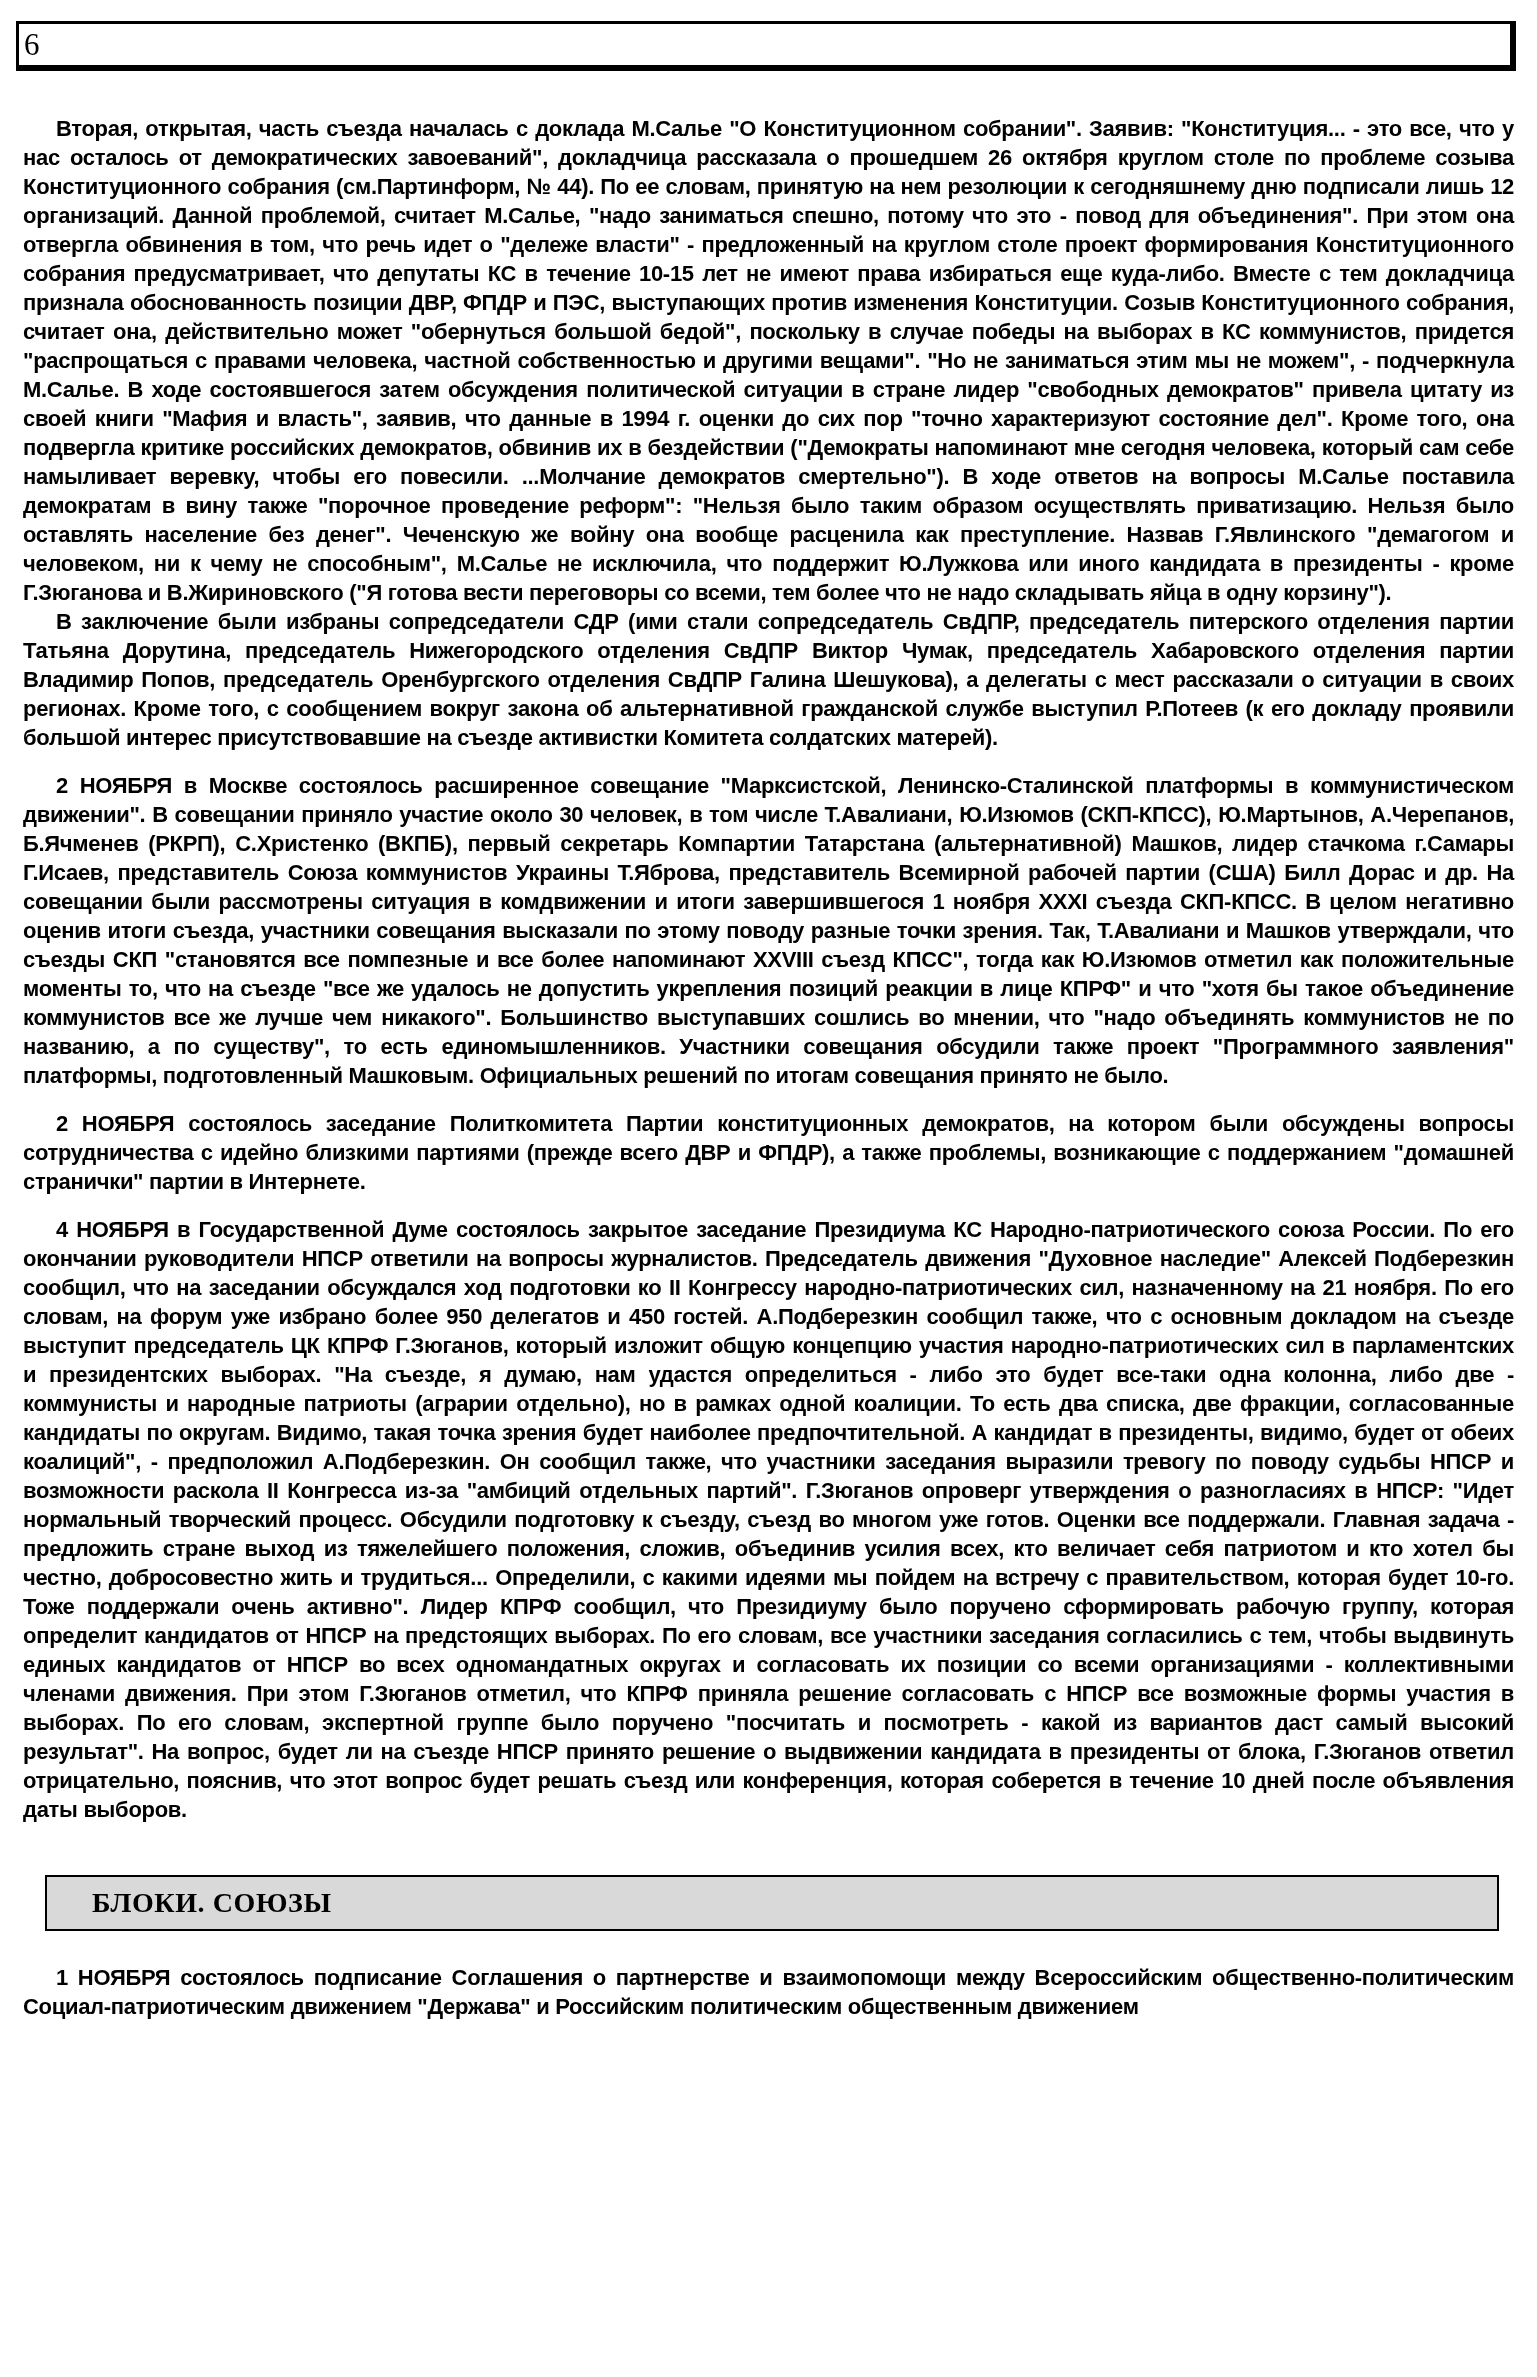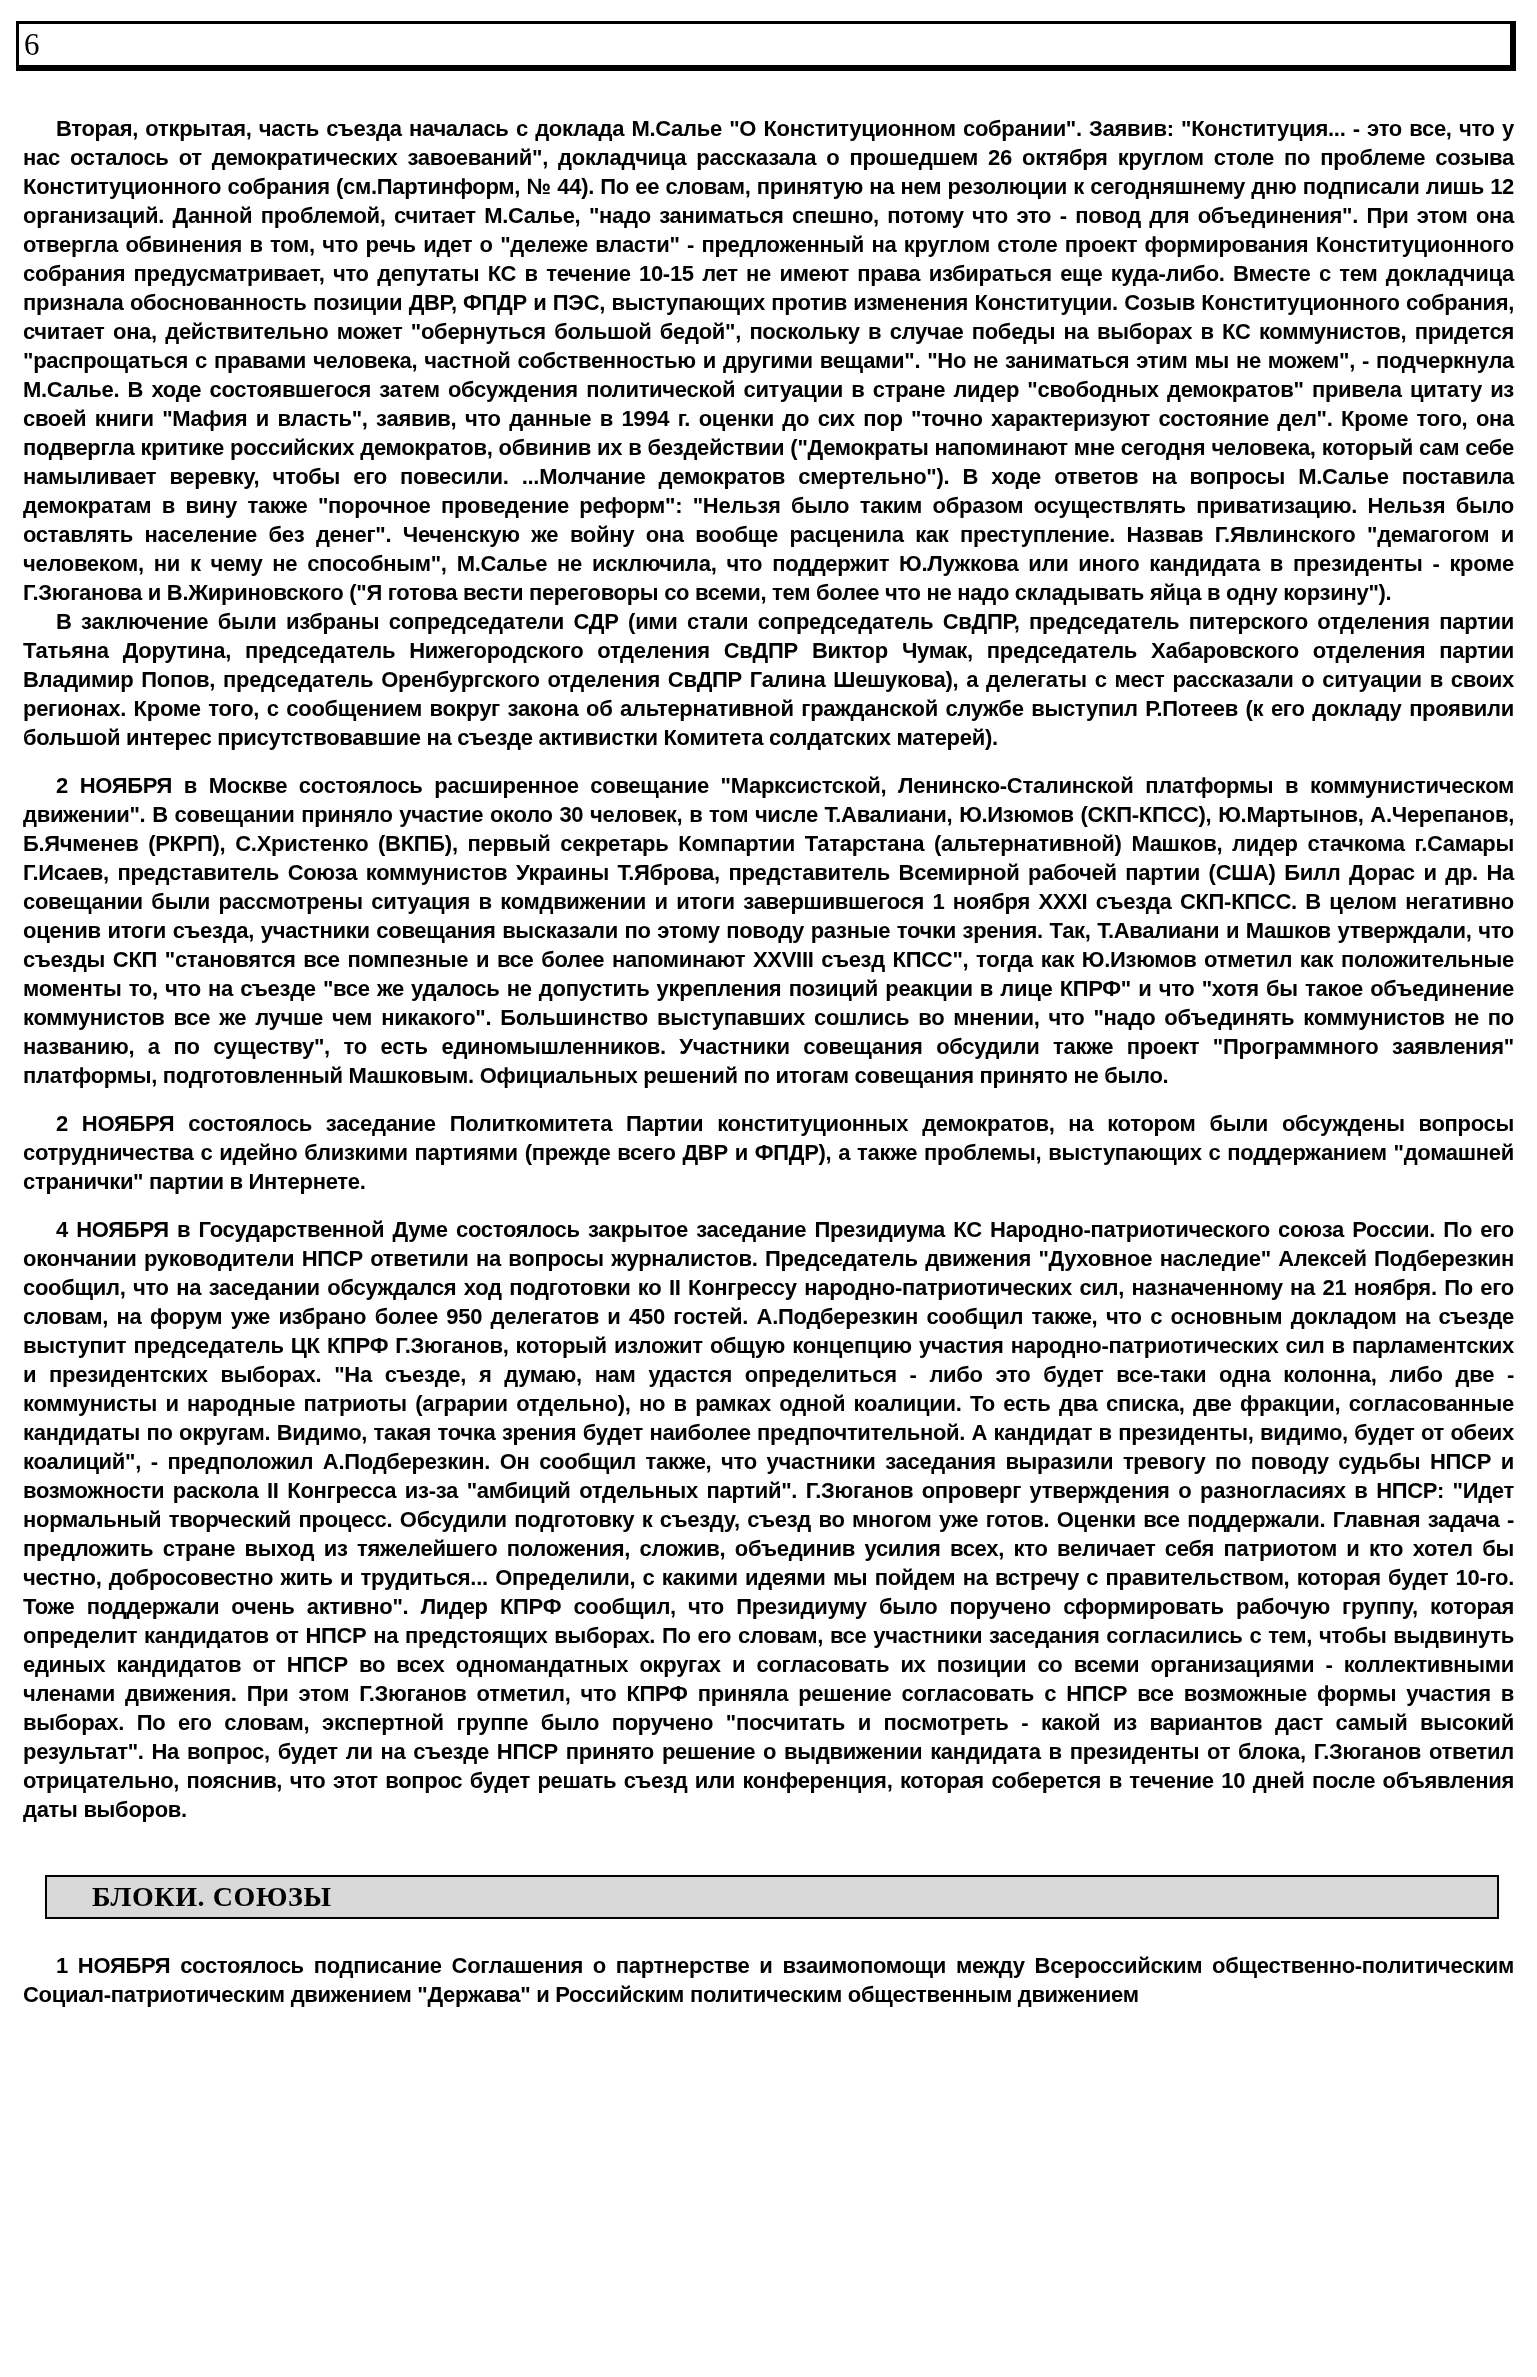--- a/index.html
+++ b/index.html
@@ -56,21 +56,21 @@
   p.gap  { margin-top: 19px; }
   p.last { margin-top: 32px; }
   .date  { font-weight: 700; }
 
   
   .section-box {
     box-sizing: border-box;
     margin-top: 51px;
     margin-left: 22px;
     width: 1454px;
-    height: 44px;
+    height: 56px;
     background: #d9d9d9;
     border: 2.6px solid #000;
     display: flex;
     align-items: center;
     padding-left: 45px;
   }
   .section-title {
     font-family: "Liberation Serif", "DejaVu Serif", serif;
     font-weight: 700;
     font-size: 28px;
@@ -86,21 +86,21 @@
 </header>
 
 <main>
 
   <p class="par"><span>Вторая, открытая, часть съезда началась с доклада М.Салье "О Конституционном собрании". Заявив: "Конституция... - это все, что у нас осталось от демократических завоеваний", докладчица рассказала о прошедшем 26 октября круглом столе по проблеме созыва Конституционного собрания (см.Партинформ, № 44). По ее словам, принятую на нем резолюции к сегодняшнему дню подписали лишь 12 организаций. Данной проблемой, считает М.Салье, "надо заниматься спешно, потому что это - повод для объединения". При этом она отвергла обвинения в том, что речь идет о "дележе власти" - предложенный на круглом столе проект формирования Конституционного собрания предусматривает, что депутаты КС в течение 10-15 лет не имеют права избираться еще куда-либо. Вместе с тем докладчица признала обоснованность позиции ДВР, ФПДР и ПЭС, выступающих против изменения Конституции. Созыв Конституционного собрания, считает она, действительно может "обернуться большой бедой", поскольку в случае победы на выборах в КС коммунистов, придется "распрощаться с правами человека, частной собственностью и другими вещами". "Но не заниматься этим мы не можем", - подчеркнула М.Салье. В ходе состоявшегося затем обсуждения политической ситуации в стране лидер "свободных демократов" привела цитату из своей книги "Мафия и власть", заявив, что данные в 1994 г. оценки до сих пор "точно характеризуют состояние дел". Кроме того, она подвергла критике российских демократов, обвинив их в бездействии ("Демократы напоминают мне сегодня человека, который сам себе намыливает веревку, чтобы его повесили. ...Молчание демократов смертельно"). В ходе ответов на вопросы М.Салье поставила демократам в вину также "порочное проведение реформ": "Нельзя было таким образом осуществлять приватизацию. Нельзя было оставлять население без денег". Чеченскую же войну она вообще расценила как преступление. Назвав Г.Явлинского "демагогом и человеком, ни к чему не способным", М.Салье не исключила, что поддержит Ю.Лужкова или иного кандидата в президенты - кроме Г.Зюганова и В.Жириновского ("Я готова вести переговоры со всеми, тем более что не надо складывать яйца в одну корзину").</span></p>
 
   <p class="par"><span>В заключение были избраны сопредседатели СДР (ими стали сопредседатель СвДПР, председатель питерского отделения партии Татьяна Дорутина, председатель Нижегородского отделения СвДПР Виктор Чумак, председатель Хабаровского отделения партии Владимир Попов, председатель Оренбургского отделения СвДПР Галина Шешукова), а делегаты с мест рассказали о ситуации в своих регионах. Кроме того, с сообщением вокруг закона об альтернативной гражданской службе выступил Р.Потеев (к его докладу проявили большой интерес присутствовавшие на съезде активистки Комитета солдатских матерей).</span></p>
 
   <p class="par gap"><span class="date">2 НОЯБРЯ</span><span> в Москве состоялось расширенное совещание "Марксистской, Ленинско-Сталинской платформы в коммунистическом движении". В совещании приняло участие около 30 человек, в том числе Т.Авалиани, Ю.Изюмов (СКП-КПСС), Ю.Мартынов, А.Черепанов, Б.Ячменев (РКРП), С.Христенко (ВКПБ), первый секретарь Компартии Татарстана (альтернативной) Машков, лидер стачкома г.Самары Г.Исаев, представитель Союза коммунистов Украины Т.Яброва, представитель Всемирной рабочей партии (США) Билл Дорас и др. На совещании были рассмотрены ситуация в комдвижении и итоги завершившегося 1 ноября XXXI съезда СКП-КПСС. В целом негативно оценив итоги съезда, участники совещания высказали по этому поводу разные точки зрения. Так, Т.Авалиани и Машков утверждали, что съезды СКП "становятся все помпезные и все более напоминают XXVIII съезд КПСС", тогда как Ю.Изюмов отметил как положительные моменты то, что на съезде "все же удалось не допустить укрепления позиций реакции в лице КПРФ" и что "хотя бы такое объединение коммунистов все же лучше чем никакого". Большинство выступавших сошлись во мнении, что "надо объединять коммунистов не по названию, а по существу", то есть единомышленников. Участники совещания обсудили также проект "Программного заявления" платформы, подготовленный Машковым. Официальных решений по итогам совещания принято не было.</span></p>
 
-  <p class="par gap"><span class="date">2 НОЯБРЯ</span><span> состоялось заседание Политкомитета Партии конституционных демократов, на котором были обсуждены вопросы сотрудничества с идейно близкими партиями (прежде всего ДВР и ФПДР), а также проблемы, выступающих с поддержанием "домашней странички" партии в Интернете.</span></p>
+  <p class="par gap"><span class="date">2 НОЯБРЯ</span><span> состоялось заседание Политкомитета Партии конституционных демократов, на котором были обсуждены вопросы сотрудничества с идейно близкими партиями (прежде всего ДВР и ФПДР), а также проблемы, возникающие с поддержанием "домашней странички" партии в Интернете.</span></p>
 
   <p class="par gap"><span class="date">4 НОЯБРЯ</span><span> в Государственной Думе состоялось закрытое заседание Президиума КС Народно-патриотического союза России. По его окончании руководители НПСР ответили на вопросы журналистов. Председатель движения "Духовное наследие" Алексей Подберезкин сообщил, что на заседании обсуждался ход подготовки ко II Конгрессу народно-патриотических сил, назначенному на 21 ноября. По его словам, на форум уже избрано более 950 делегатов и 450 гостей. А.Подберезкин сообщил также, что с основным докладом на съезде выступит председатель ЦК КПРФ Г.Зюганов, который изложит общую концепцию участия народно-патриотических сил в парламентских и президентских выборах. "На съезде, я думаю, нам удастся определиться - либо это будет все-таки одна колонна, либо две - коммунисты и народные патриоты (аграрии отдельно), но в рамках одной коалиции. То есть два списка, две фракции, согласованные кандидаты по округам. Видимо, такая точка зрения будет наиболее предпочтительной. А кандидат в президенты, видимо, будет от обеих коалиций", - предположил А.Подберезкин. Он сообщил также, что участники заседания выразили тревогу по поводу судьбы НПСР и возможности раскола II Конгресса из-за "амбиций отдельных партий". Г.Зюганов опроверг утверждения о разногласиях в НПСР: "Идет нормальный творческий процесс. Обсудили подготовку к съезду, съезд во многом уже готов. Оценки все поддержали. Главная задача - предложить стране выход из тяжелейшего положения, сложив, объединив усилия всех, кто величает себя патриотом и кто хотел бы честно, добросовестно жить и трудиться... Определили, с какими идеями мы пойдем на встречу с правительством, которая будет 10-го. Тоже поддержали очень активно". Лидер КПРФ сообщил, что Президиуму было поручено сформировать рабочую группу, которая определит кандидатов от НПСР на предстоящих выборах. По его словам, все участники заседания согласились с тем, чтобы выдвинуть единых кандидатов от НПСР во всех одномандатных округах и согласовать их позиции со всеми организациями - коллективными членами движения. При этом Г.Зюганов отметил, что КПРФ приняла решение согласовать с НПСР все возможные формы участия в выборах. По его словам, экспертной группе было поручено "посчитать и посмотреть - какой из вариантов даст самый высокий результат". На вопрос, будет ли на съезде НПСР принято решение о выдвижении кандидата в президенты от блока, Г.Зюганов ответил отрицательно, пояснив, что этот вопрос будет решать съезд или конференция, которая соберется в течение 10 дней после объявления даты выборов.</span></p>
 
   <div class="section-box">
     <span class="section-title">БЛОКИ. СОЮЗЫ</span>
   </div>
 
   <p class="par last"><span class="date">1 НОЯБРЯ</span><span> состоялось подписание Соглашения о партнерстве и взаимопомощи между Всероссийским общественно-политическим Социал-патриотическим движением "Держава" и Российским политическим общественным движением</span></p>
 
 </main>

